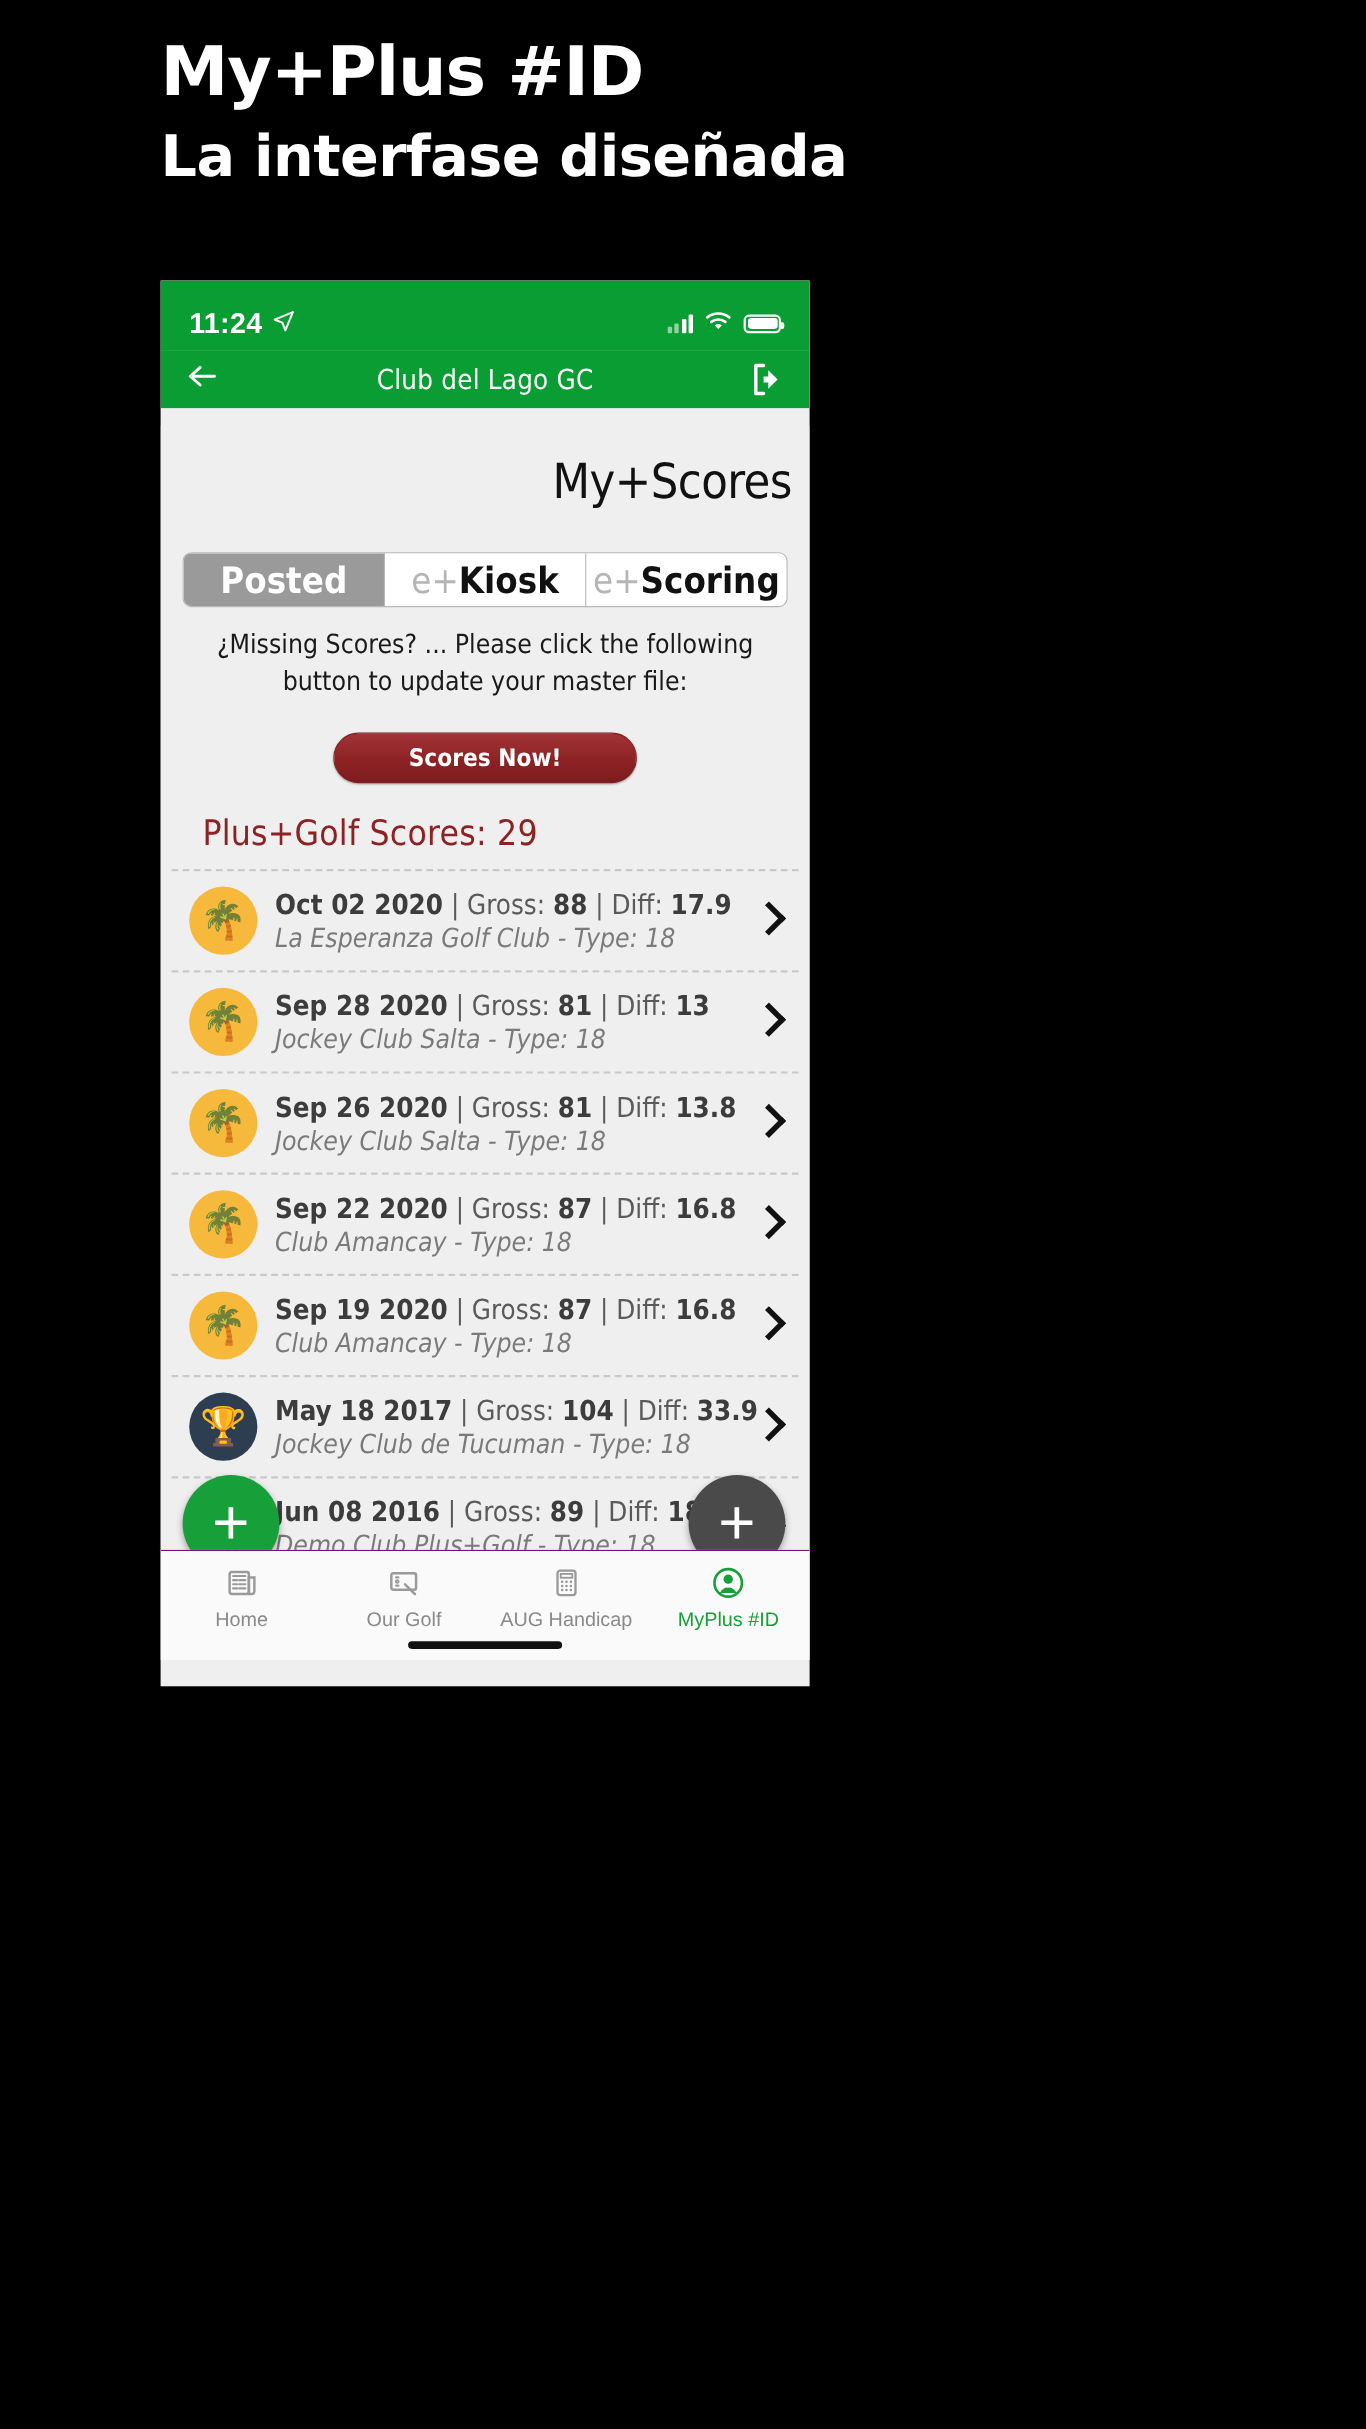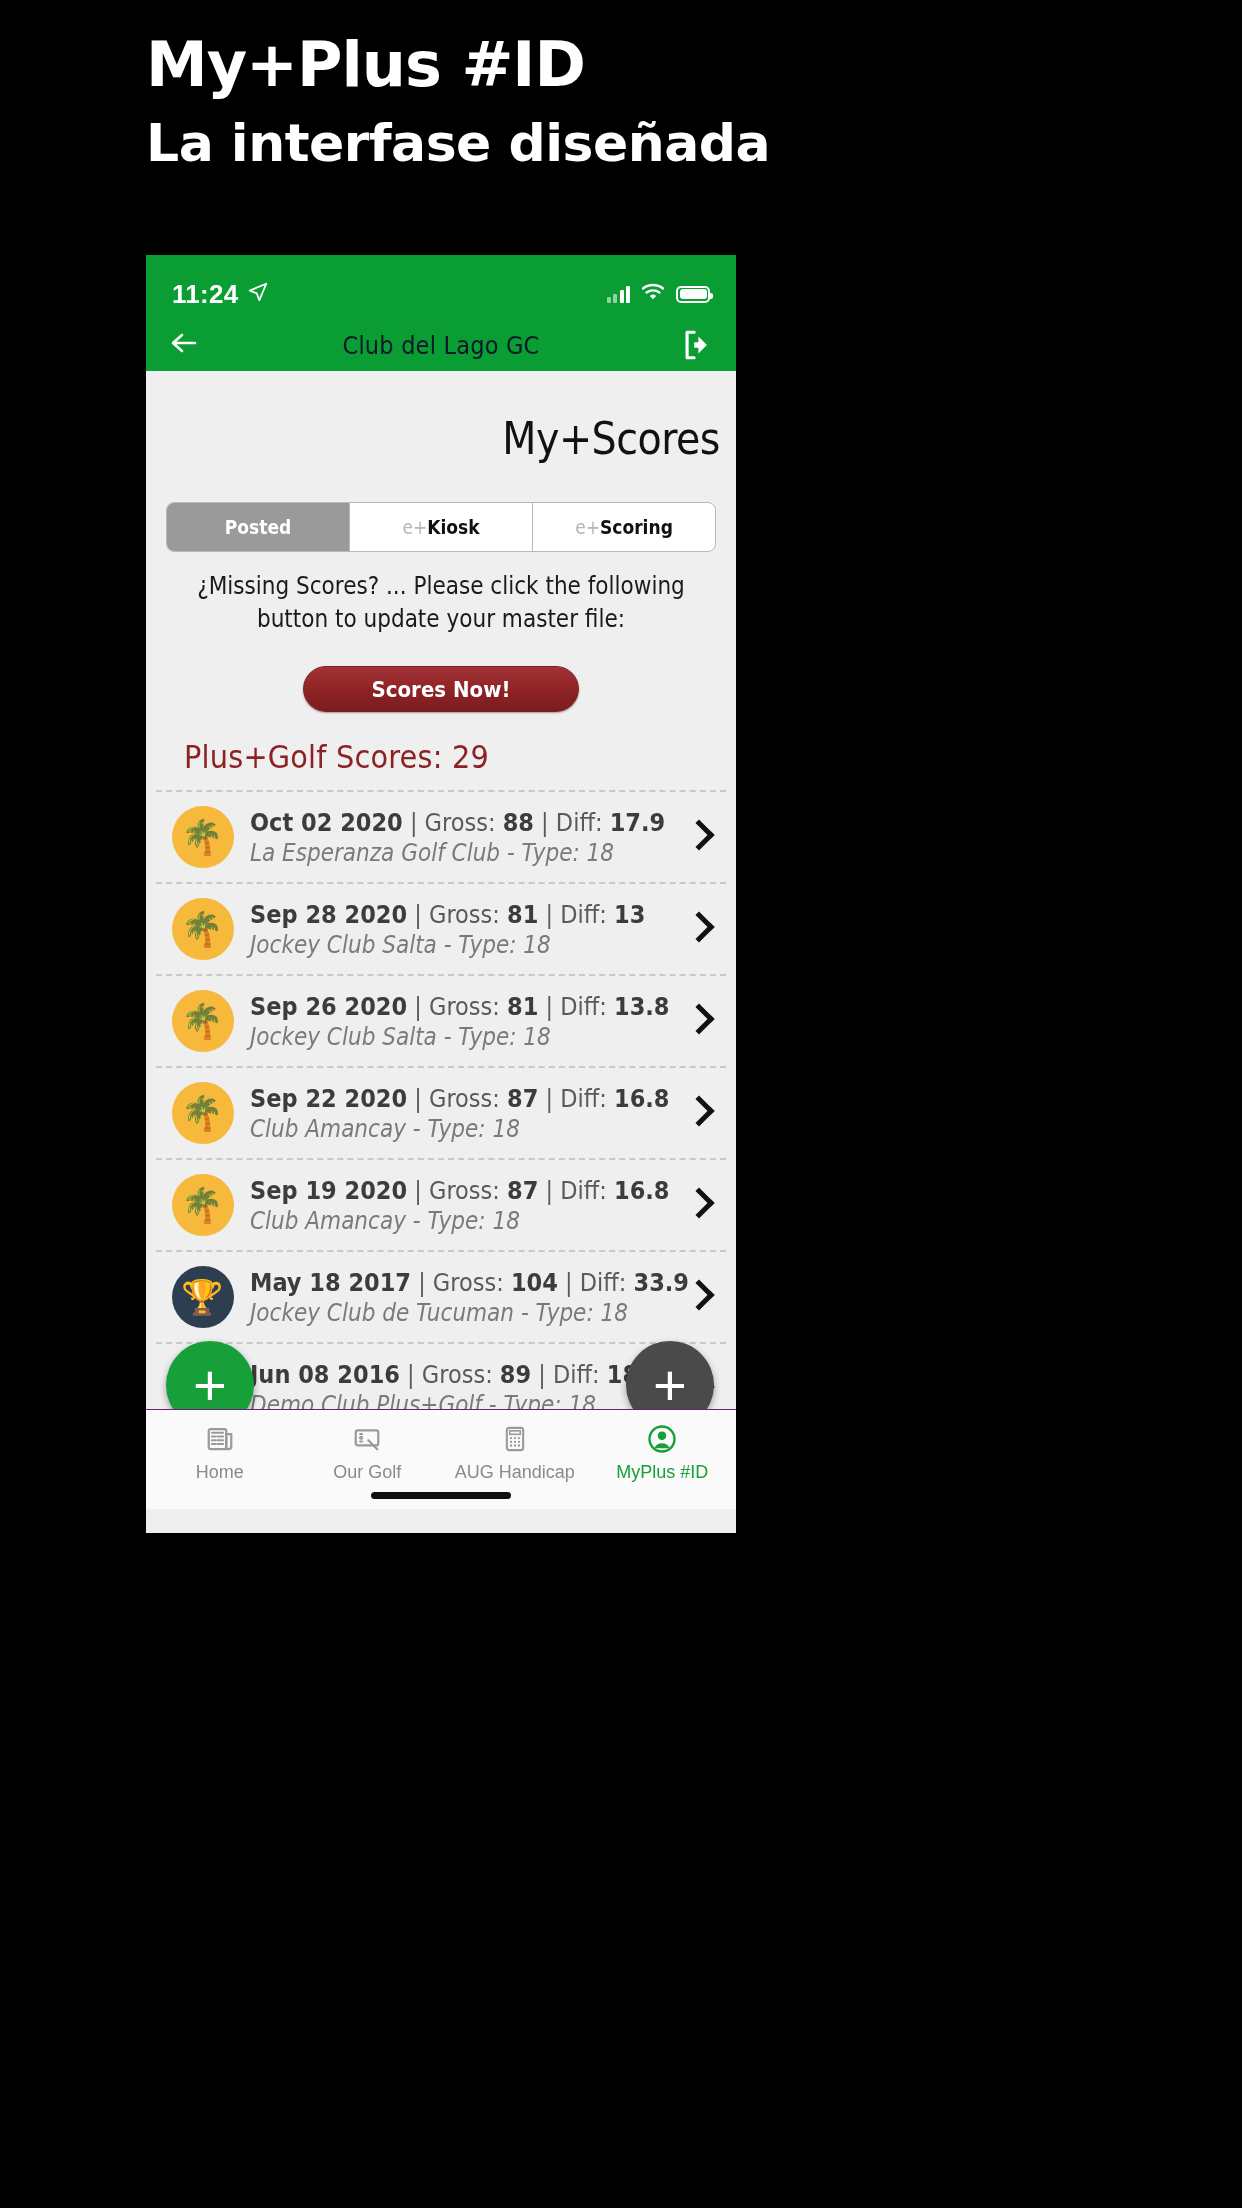--- a/index.html
+++ b/index.html
@@ -49,21 +49,21 @@
     position:relative;box-sizing:border-box;
   }
   .batt::after{
     content:"";position:absolute;right:-5px;top:5px;width:3px;height:6px;
     background:#fff;border-radius:0 2px 2px 0;
   }
   .batt i{position:absolute;left:1.5px;top:1.5px;bottom:1.5px;width:27px;background:#fff;border-radius:3px;display:block;}
 
   
   .navbar{
-    height:52px;background:#0a9d33;color:#0f172a;
+    height:52px;background:#0a9d33;color:#ffffff;
     display:flex;align-items:center;padding:0 22px;box-sizing:border-box;
     position:relative;
   }
   .nav-back{font-size:30px;line-height:1;width:44px;cursor:pointer;}
   .nav-title{
     position:absolute;left:0;right:0;text-align:center;
     font-size:25px;font-family:"DejaVu Sans Condensed","Liberation Sans",sans-serif;
     letter-spacing:.2px;pointer-events:none;
   }
   .nav-logout{margin-left:auto;width:34px;height:34px;position:relative;z-index:2;cursor:pointer;}
@@ -77,21 +77,21 @@
     font-weight:400;letter-spacing:-.5px;
   }
 
   
   .segmented{
     margin:0 20px;height:48px;display:flex;
     border:1px solid #b9b9b9;border-radius:8px;overflow:hidden;background:#fff;
   }
   .seg{
     flex:1;display:flex;align-items:center;justify-content:center;
-    font-size:19px;color:#111;cursor:pointer;
+    font-size:33px;color:#111;cursor:pointer;
     font-family:"DejaVu Sans Condensed","Liberation Sans",sans-serif;
     border-right:1px solid #b9b9b9;
   }
   .seg:last-child{border-right:none;}
   .seg.active{background:#9a9a9a;color:#fff;}
   .seg .pfx{color:#b5b5b5;font-weight:400;}
   .seg .main{font-weight:bold;}
 
   .hint{
     text-align:center;font-size:24px;color:#1a1a1a;line-height:33px;

